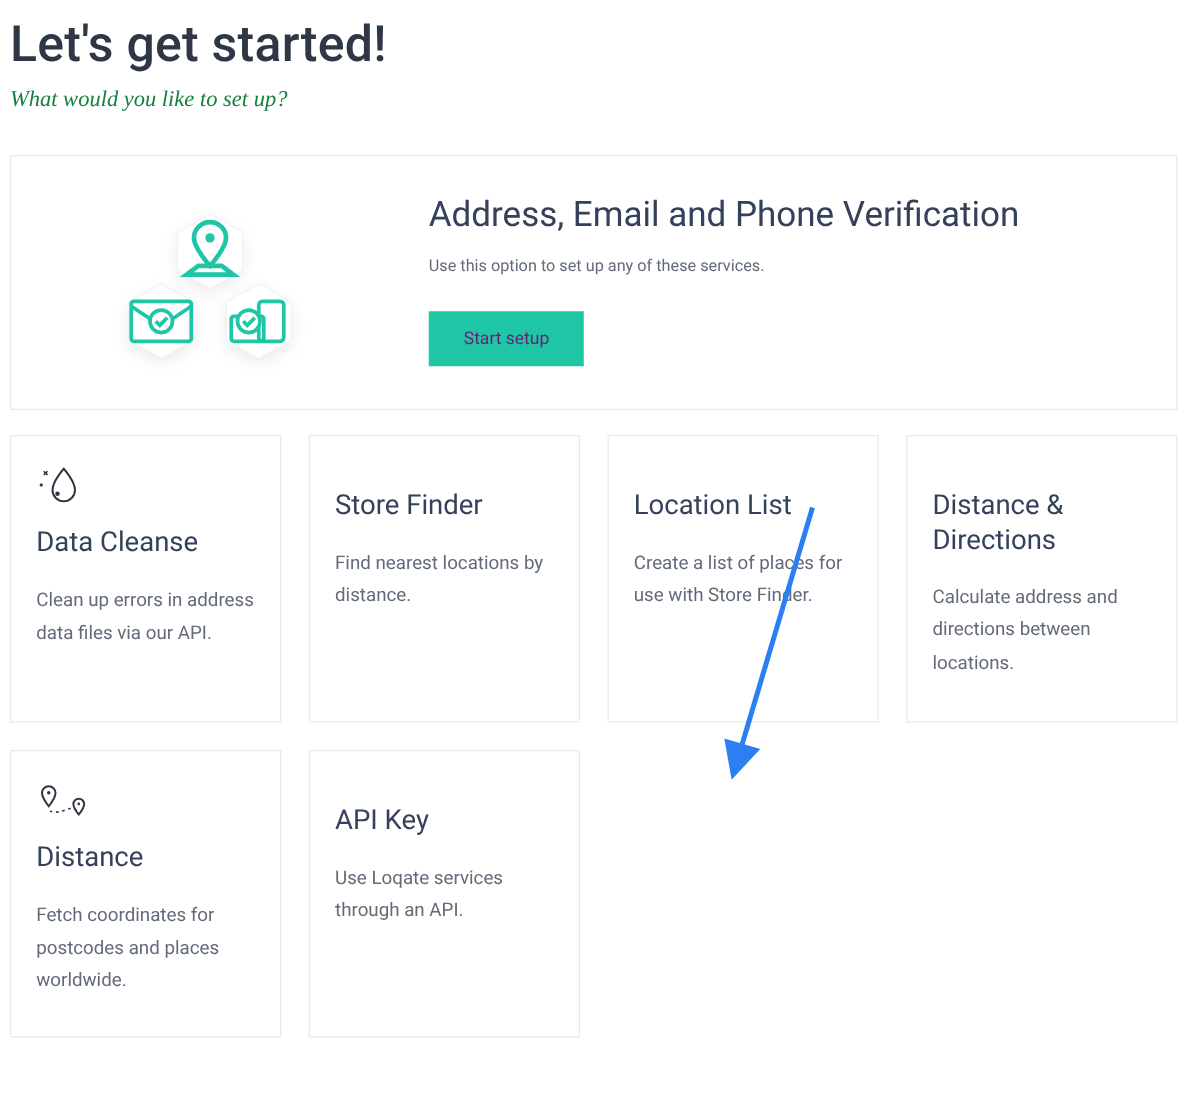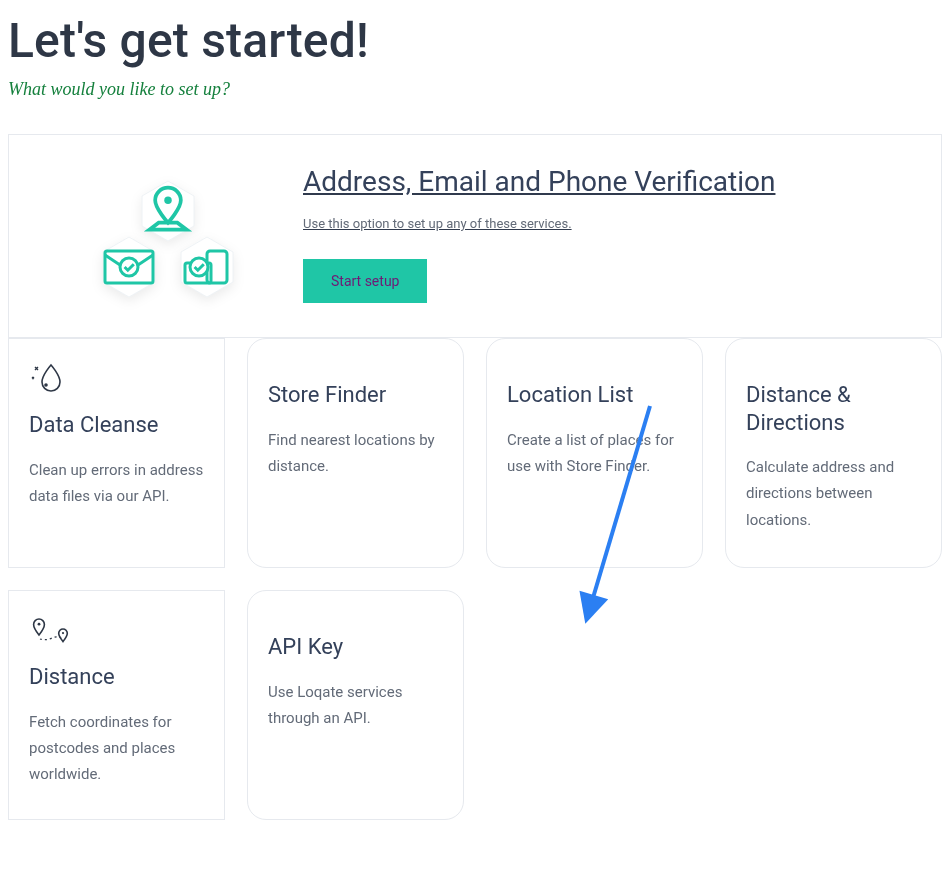--- a/index.html
+++ b/index.html
@@ -15,40 +15,41 @@
   body{
     width:950px;
     height:875px;
     background:var(--bg);
     font-family:-apple-system,BlinkMacSystemFont,"Segoe UI",Roboto,Helvetica,Arial,sans-serif;
     color:var(--ink);
     padding:8px;
     position:relative;
   }
   h1.page-title{
-    font-size:48px;
+    font-size:40px;
     font-weight:500;
     margin:4px 0 10px 0;
     letter-spacing:0.2px;
     color:#2e3746;
   }
   .subtitle{
     font-size:18px;
     font-family:Georgia,"Times New Roman",serif;
     font-style:italic;
     color:#15803d;
     margin:0 0 34px 0;
   }
 
   .featured-card{
     border:1px solid var(--border);
     padding:24px 40px 28px 24px;
     display:flex;
+    gap:40px;
     align-items:flex-start;
-    text-decoration:underline;
+    margin-bottom:20px;
   }
   .featured-illustration{
     width:270px;
     display:flex;
     justify-content:center;
     align-items:center;
     padding-top:20px;
   }
   .featured-content{flex:1;}
   .featured-title{
@@ -95,21 +96,21 @@
     color:#34415a;
     margin:10px 0 18px 0;
     line-height:1.25;
   }
   .card-desc{
     font-size:15px;
     color:var(--body);
     line-height:1.75;
     margin:0;
   }
-  .card.no-icon{padding-top:32px;border-radius:19px;}
+  .card.no-icon{padding-top:32px;}
 
   
   .hex-cluster{position:relative;width:150px;height:130px;}
   .hex{
     position:absolute;
     width:56px;height:64px;
     filter:drop-shadow(0 4px 6px rgba(0,0,0,0.08));
   }
   .hex svg{width:100%;height:100%;display:block;}
   .hex-top{left:47px;top:0;}

